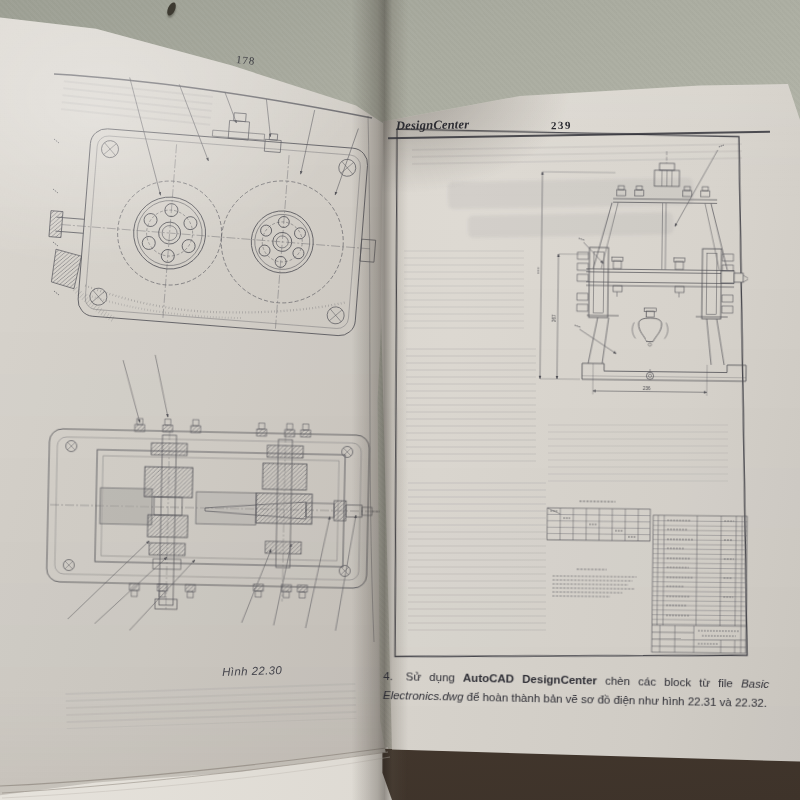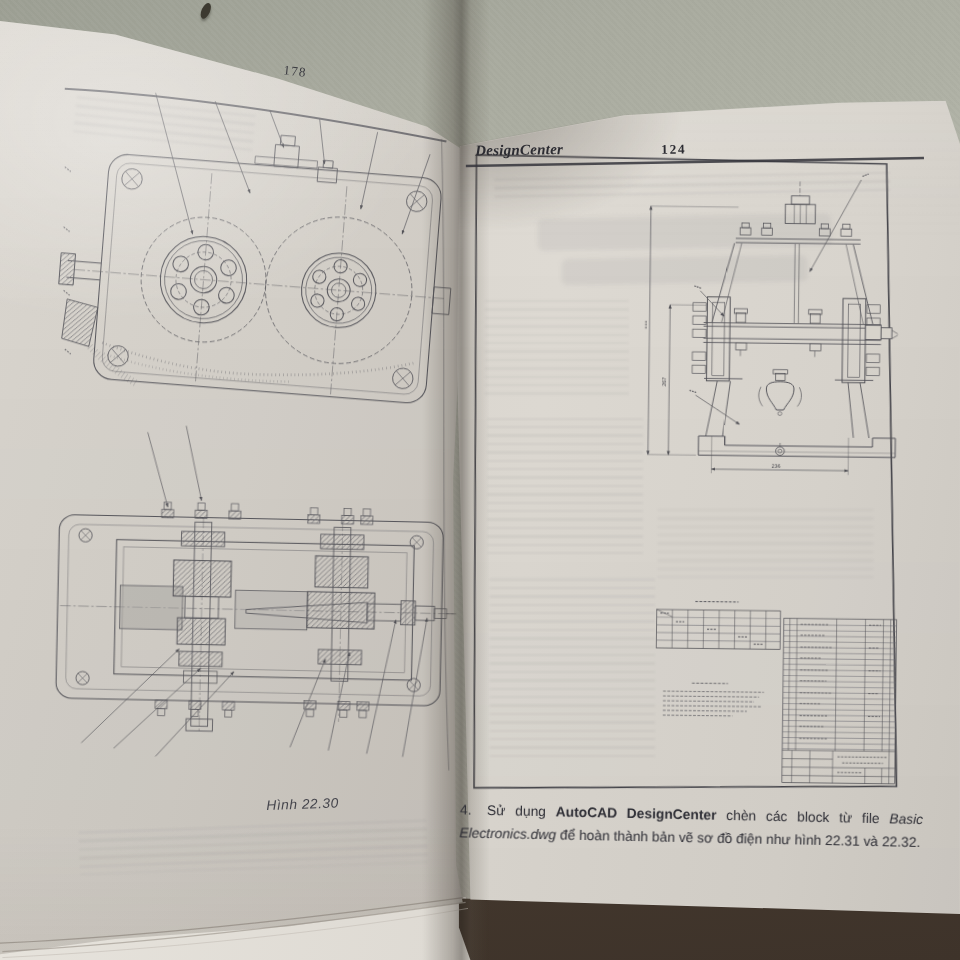--- a/index.html
+++ b/index.html
@@ -408,19 +408,19 @@
     </g>
   </svg>
 
   <div id="left-page-sheen"></div>
   <div id="right-page-shade"></div>
   <div id="gutter"></div>
 
   <div class="ink" id="pn-178">178</div>
   <div class="ink" id="hdr-title">DesignCenter</div>
   <div id="hdr-rule"></div>
-  <div class="ink" id="pn-179">124</div>
+  <div class="ink" id="pn-179">239</div>
   <div class="ink" id="caption-2230">Hình 22.30</div>
 
   <div class="ink" id="exercise">
     <span class="num">4.</span><span>Sử dụng </span><b>AutoCAD DesignCenter</b><span> chèn các block từ file </span><i>Basic Electronics.dwg</i><span> để hoàn thành bản vẽ sơ đồ điện như hình 22.31 và 22.32.</span>
   </div>
 </div>
 
 </body></html>

